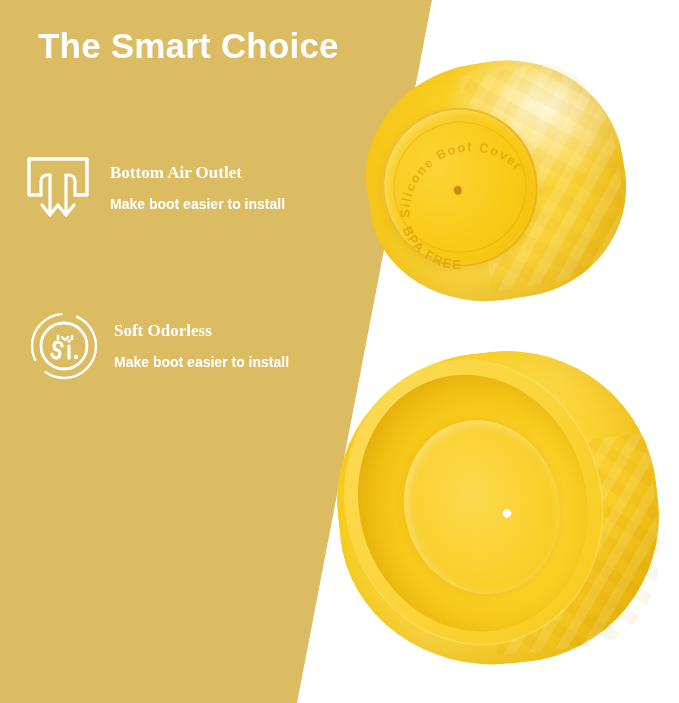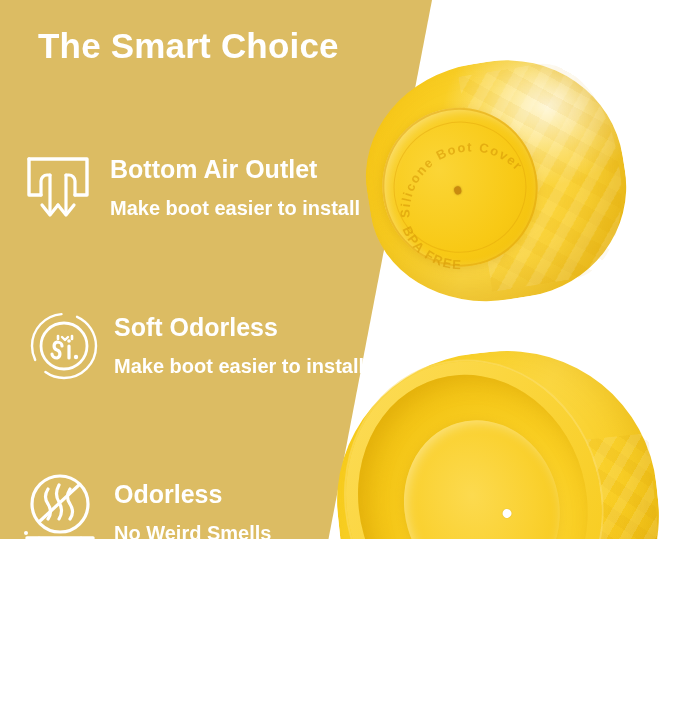--- a/index.html
+++ b/index.html
@@ -4,21 +4,21 @@
 <style>
   * { margin:0; padding:0; box-sizing:border-box; }
   html, body {
     width:679px; height:703px;
     font-family:"Liberation Sans", sans-serif;
     background:#ffffff;
     overflow:hidden;
   }
   .canvas {
     position:relative;
-    width:679px; height:539px;
+    width:679px; height:703px;
     background:#ffffff;
     overflow:hidden;
   }
 
   
   .gold-panel {
     position:absolute;
     left:0; top:0;
     width:440px; height:703px;
     background:#DCBC63;
@@ -55,28 +55,29 @@
   }
   .feature-2 .feat-icon { width:72px; height:72px; flex:0 0 72px; }
   .feature-3 .feat-icon { width:80px; height:86px; flex:0 0 80px; }
 
   .feat-text {
     display:flex;
     flex-direction:column;
     margin-left:14px;
   }
   .feat-title {
-    font-size:25px;
+    font-size:17px;
     font-weight:bold;
     color:#FFFFFF;
     line-height:1.05;
     white-space:nowrap;
+    font-family:Liberation Serif, serif;
   }
   .feat-sub {
-    font-size:20px;
+    font-size:14px;
     font-weight:bold;
     color:#FFFFFF;
     margin-top:14px;
     text-align:center;
     white-space:nowrap;
   }
 
   
   .product-top {
     position:absolute;
@@ -248,41 +249,20 @@
         <circle cx="41" cy="31" r="1.8" fill="#FFFFFF"></circle>
         <circle cx="48" cy="47" r="2.2" fill="#FFFFFF"></circle>
       </svg>
     </div>
     <div class="feat-text">
       <div class="feat-title">Soft Odorless</div>
       <div class="feat-sub">Make boot easier to install</div>
     </div>
   </div>
 
-  <div class="feature feature-3">
-    <div class="feat-icon">
-      <svg viewBox="0 0 78 84" width="78" height="84">
-        <circle cx="39" cy="33" r="28" fill="none" stroke="#FFFFFF" stroke-width="3.2"></circle>
-        <path d="M27 18 q-5 8 0 15 q5 8 0 15" fill="none" stroke="#FFFFFF" stroke-width="3.2" stroke-linecap="round"></path>
-        <path d="M38 14 q-5 9 0 17 q5 9 0 17" fill="none" stroke="#FFFFFF" stroke-width="3.2" stroke-linecap="round"></path>
-        <path d="M49 18 q-5 8 0 15 q5 8 0 15" fill="none" stroke="#FFFFFF" stroke-width="3.2" stroke-linecap="round"></path>
-        <path d="M19 50 L58 14" fill="none" stroke="#FFFFFF" stroke-width="3.2" stroke-linecap="round"></path>
-        <path d="M6 67 H72" stroke="#FFFFFF" stroke-width="3.4" stroke-linecap="round"></path>
-        <path d="M6 77 H72" stroke="#FFFFFF" stroke-width="3.4" stroke-linecap="round"></path>
-        <path d="M18 67 v10" stroke="#FFFFFF" stroke-width="3" stroke-linecap="round"></path>
-        <path d="M40 67 v10" stroke="#FFFFFF" stroke-width="3" stroke-linecap="round"></path>
-        <path d="M60 67 v10" stroke="#FFFFFF" stroke-width="3" stroke-linecap="round"></path>
-        <circle cx="5" cy="62" r="2" fill="#FFFFFF"></circle>
-      </svg>
-    </div>
-    <div class="feat-text">
-      <div class="feat-title">Odorless</div>
-      <div class="feat-sub">No Weird Smells</div>
-    </div>
-  </div>
 
   <div class="product-top">
     <div class="pt-body"></div>
     <div class="pt-facets"></div>
     <div class="pt-face">
       <div class="pt-ring"></div>
       <svg class="pt-emboss" viewBox="0 0 155 160">
         <defs>
           <path id="arcTop" d="M 20 112 A 62 62 0 0 1 144 104" fill="none"></path>
           <path id="arcBot" d="M 26 58 A 60 60 0 0 0 120 140" fill="none"></path>

